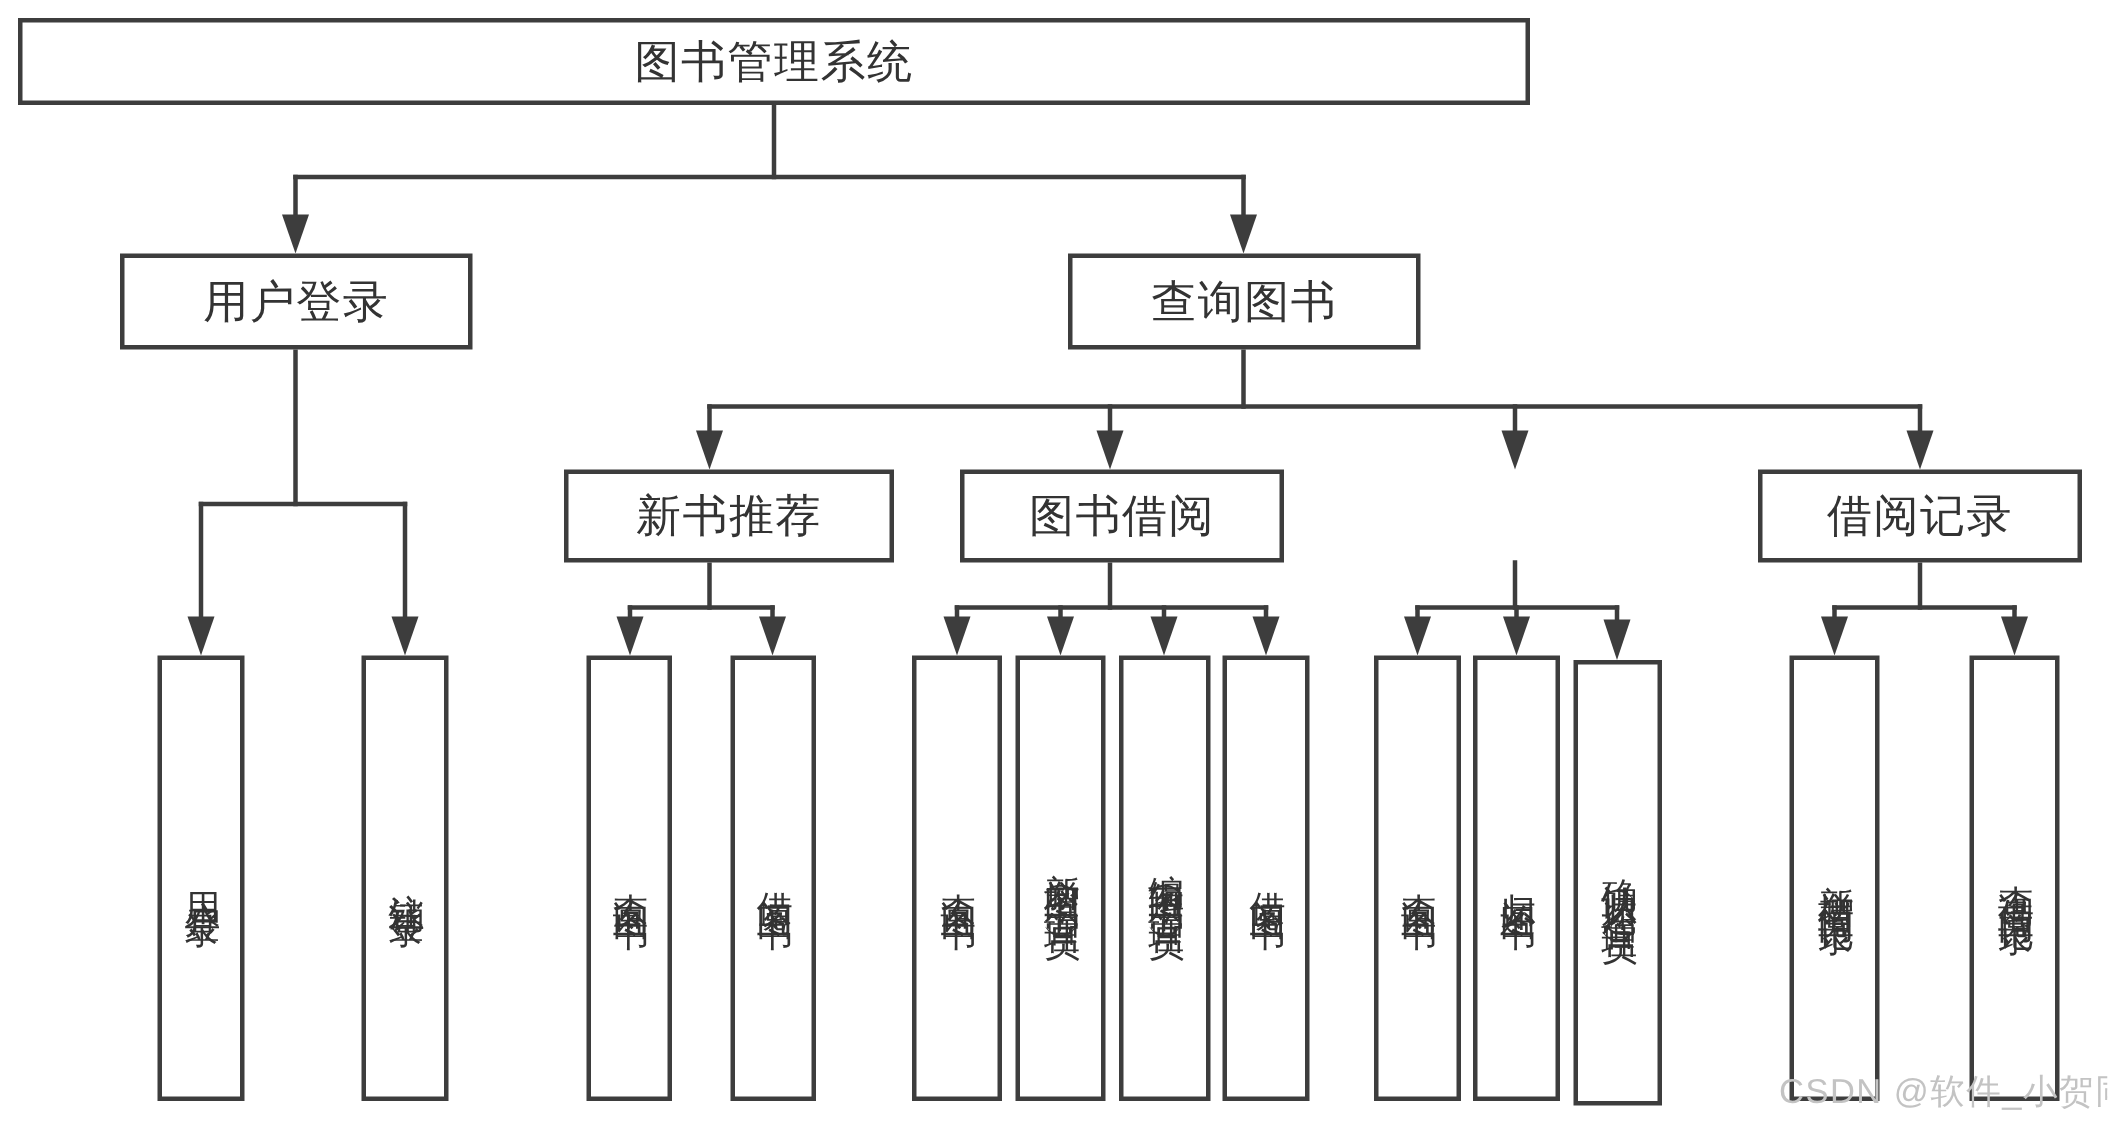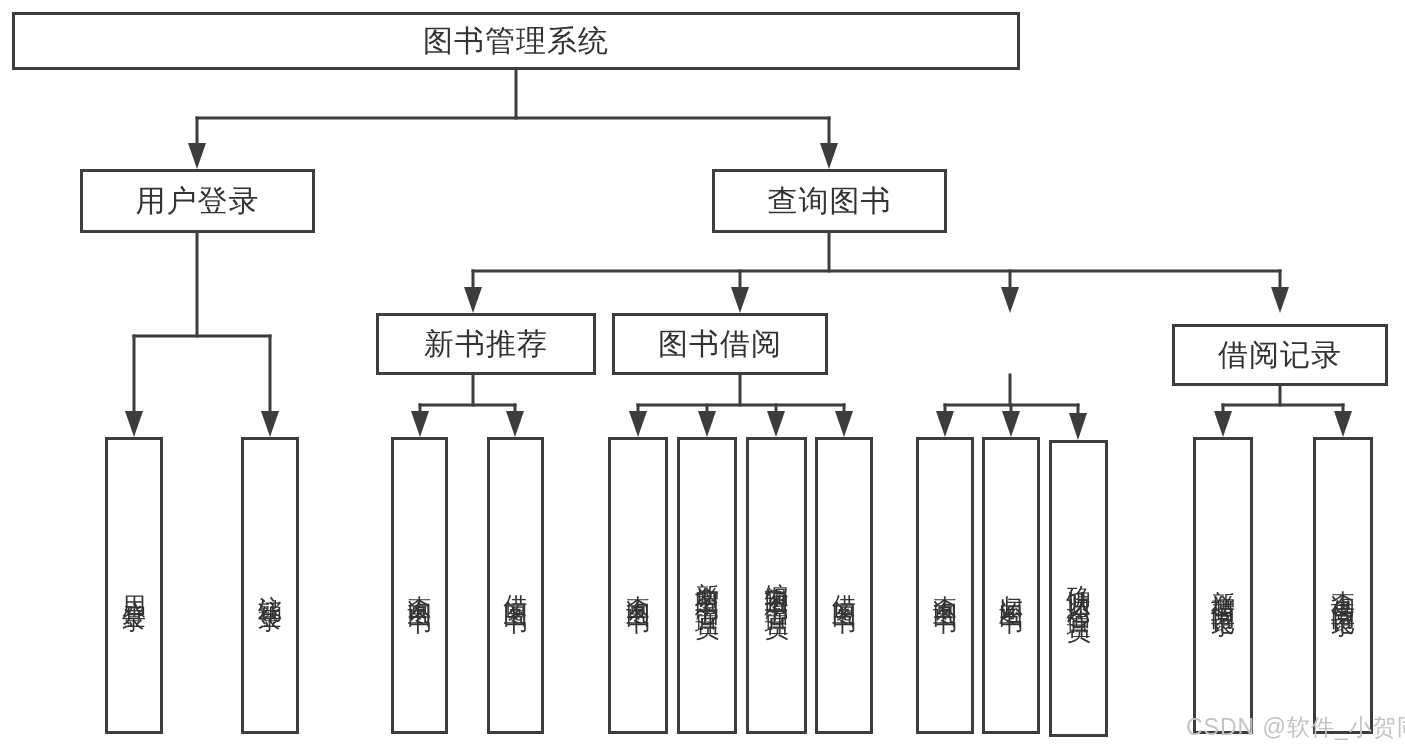--- a/index.html
+++ b/index.html
@@ -164,24 +164,24 @@
   <div class="node lvl2 h" style="left:80px;">
     <span>用户登录</span>
   </div>
   <div class="node lvl2 h" style="left:712px;">
     <span>查询图书</span>
   </div>
 
   <div class="node lvl3 h" style="left:376px;width:220px;">
     <span>新书推荐</span>
   </div>
-  <div class="node lvl3 h" style="left:612px;width:216px;">
+  <div class="node lvl3 h" style="left:640px;width:216px;">
     <span>图书借阅</span>
   </div>
-  <div class="node lvl3 h" style="left:1172px;width:216px;margin-top:11px;">
+  <div class="node lvl3 h" style="left:1172px;width:216px;">
     <span>借阅记录</span>
   </div>
 
   <div class="node leaf" style="left:105px;width:58px;">
     <span class="v">用户登录</span>
   </div>
   <div class="node leaf" style="left:241px;width:58px;">
     <span class="v">注销登录</span>
   </div>
 

